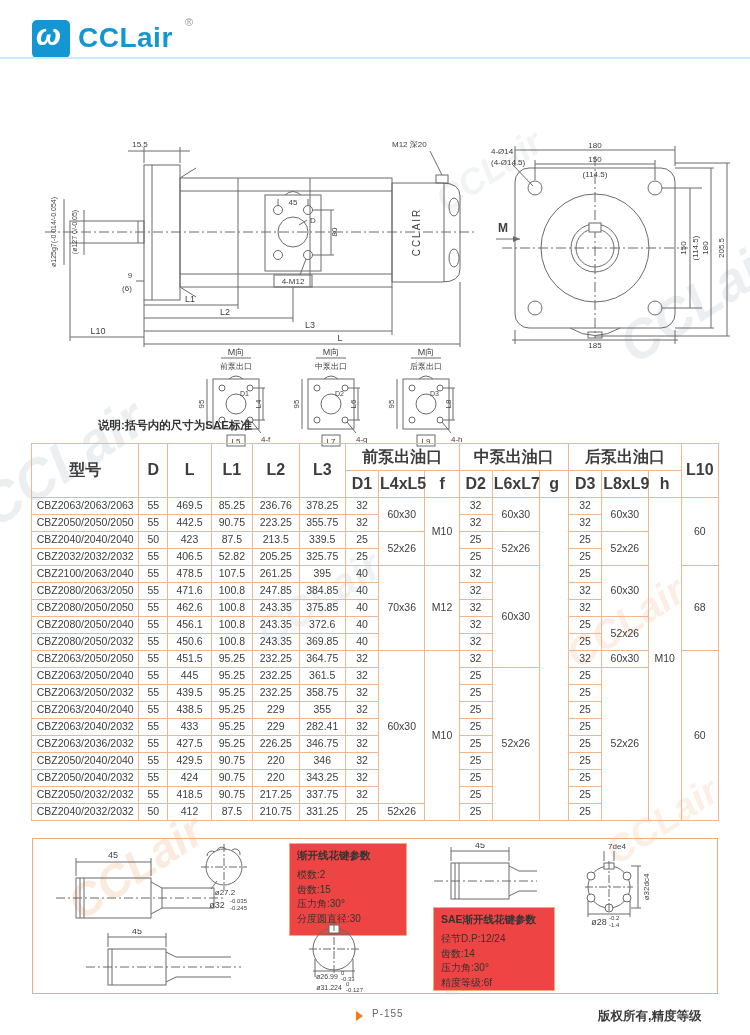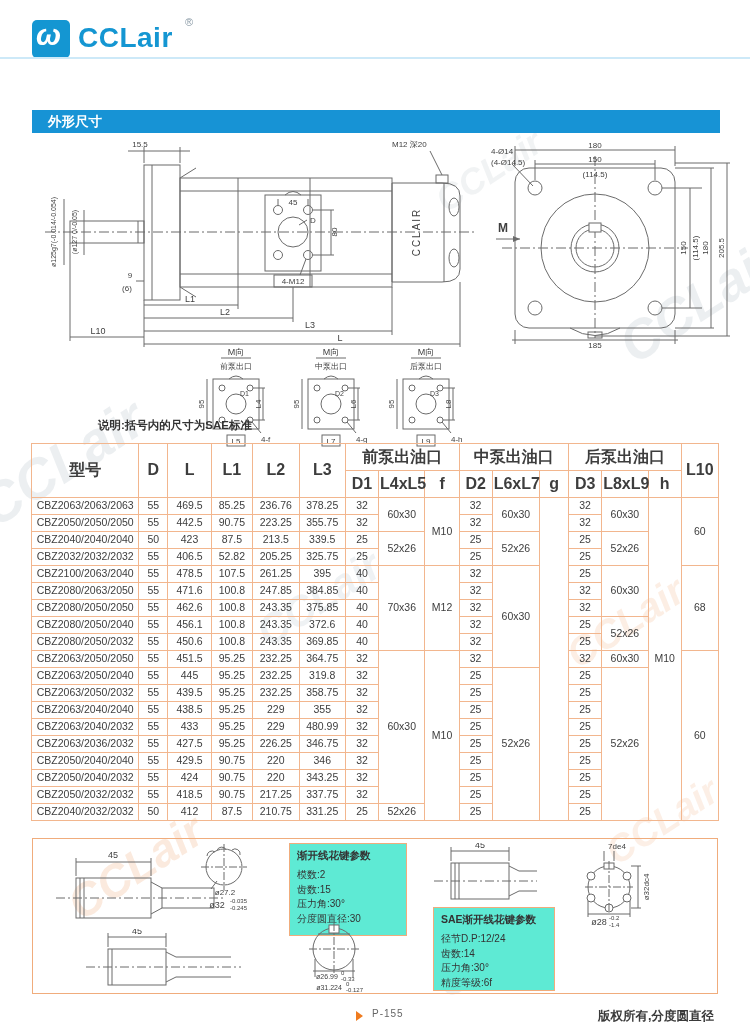--- a/index.html
+++ b/index.html
@@ -22,21 +22,21 @@
        text-align:center;vertical-align:middle;padding:0 1px;color:#3d3d3d;line-height:1.05;}
   #spec-table thead th{height:26px;font-size:16px;font-weight:bold;}
   #spec-table tbody td{height:16px;}
   
   svg text{font-family:"Liberation Sans","DejaVu Sans",sans-serif;fill:#3f3f3f;}
   .ln{stroke:#6b6b6b;fill:none;stroke-width:1;}
   .t6{font-size:6px}.t7{font-size:7px}.t8{font-size:8px}.t9{font-size:9px}.t10{font-size:10px}.t12{font-size:12px}
   .note{position:absolute;left:98px;top:418px;font-size:11.5px;font-weight:bold;color:#333;}
   
   .shaft-box{position:absolute;left:32px;top:838px;width:686px;height:156px;border:1px solid #f0ac7c;box-sizing:border-box;}
-  .param-box{position:absolute;border:1px solid #f0ac7c;box-sizing:border-box;padding:5px 7px;background:#5eead4;}
+  .param-box{position:absolute;border:1px solid #f0ac7c;box-sizing:border-box;padding:5px 7px;background:#ef4444;}
   .param-title{font-size:10.5px;font-weight:bold;color:#333;margin-bottom:5px;}
   .param-line{font-size:10px;color:#333;line-height:1.45;}
   
   .pg-arrow{position:absolute;left:356px;top:1011px;width:0;height:0;border-left:7px solid #ef7b1e;
             border-top:5px solid transparent;border-bottom:5px solid transparent;}
   .pg-num{position:absolute;left:372px;top:1008px;font-size:10px;color:#666;letter-spacing:1px;}
   .copyright{position:absolute;left:598px;top:1008px;font-size:12.5px;font-weight:bold;color:#3a3a3a;}
   
   .wm{position:absolute;font-weight:bold;font-style:italic;pointer-events:none;transform:rotate(-33deg);white-space:nowrap;}
 </style>
@@ -55,23 +55,20 @@
   <div class="wm" style="left:600px;top:800px;font-size:38px;color:rgba(235,150,90,.15)">CCLair</div>
 
   <div class="logo-box">
     <span class="logo-glyph">ω</span>
   </div>
   <div class="logo-text">CCLair</div>
   <div class="logo-reg">®</div>
   <div class="hdr-line"></div>
 
 
-  <div class="bar" style="top:110px">
-    <span>外形尺寸</span>
-  </div>
 
   <svg class="abs" style="left:40px;top:135px" width="440" height="215" viewBox="0 0 440 215">
     <g class="ln">
       <line x1="5" y1="97" x2="436" y2="97" stroke-dasharray="10 3 2 3"></line>
 
       <rect x="30" y="86" width="74" height="22"></rect>
       <line x1="98" y1="86" x2="98" y2="108"></line>
 
       <rect x="104" y="30" width="36" height="135"></rect>
       <line x1="112" y1="30" x2="112" y2="165"></line>
@@ -461,21 +458,21 @@
           <td>32</td>
           <td rowspan="1">60x30</td>
           <td rowspan="10">60</td>
         </tr>
         <tr>
           <td>CBZ2063/2050/2040</td>
           <td>55</td>
           <td>445</td>
           <td>95.25</td>
           <td>232.25</td>
-          <td>319.8</td>
+          <td>361.5</td>
           <td>32</td>
           <td>25</td>
           <td rowspan="9">52x26</td>
           <td>25</td>
           <td rowspan="9">52x26</td>
         </tr>
         <tr>
           <td>CBZ2063/2050/2032</td>
           <td>55</td>
           <td>439.5</td>
@@ -496,21 +493,21 @@
           <td>32</td>
           <td>25</td>
           <td>25</td>
         </tr>
         <tr>
           <td>CBZ2063/2040/2032</td>
           <td>55</td>
           <td>433</td>
           <td>95.25</td>
           <td>229</td>
-          <td>480.99</td>
+          <td>282.41</td>
           <td>32</td>
           <td>25</td>
           <td>25</td>
         </tr>
         <tr>
           <td>CBZ2063/2036/2032</td>
           <td>55</td>
           <td>427.5</td>
           <td>95.25</td>
           <td>226.25</td>
@@ -691,15 +688,15 @@
       <text class="t6" x="52" y="54">0</text>
       <text class="t6" x="52" y="60">-0.33</text>
       <text class="t7" x="40" y="69" text-anchor="middle">ø31.224</text>
       <text class="t6" x="57" y="65">0</text>
       <text class="t6" x="57" y="71">-0.127</text>
     </svg>
   </div>
 
   <div class="pg-arrow"></div>
   <div class="pg-num">P-155</div>
-  <div class="copyright">版权所有,分度圆直径</div>
+  <div class="copyright">版权所有,精度等级</div>
 
 </div>
 
 </body></html>

